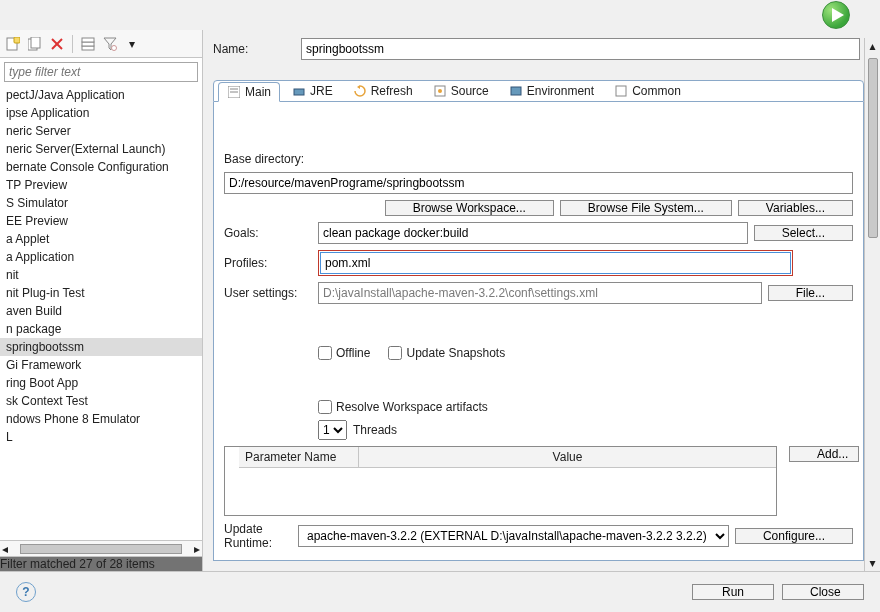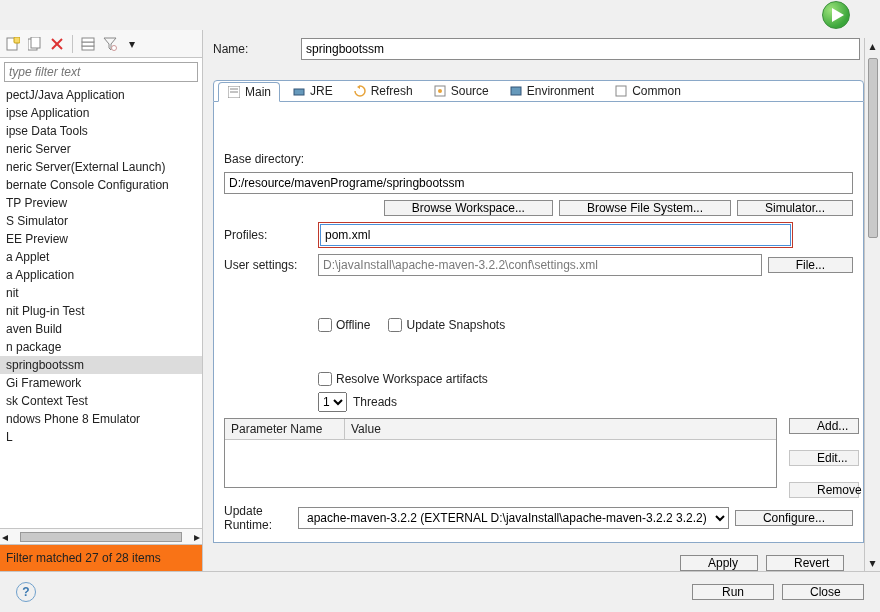--- a/index.html
+++ b/index.html
@@ -22,21 +22,21 @@
   .left-panel { width: 203px; border-right: 1px solid #c5c5c5; display: flex; flex-direction: column; background: #fff; }
   .left-toolbar { height: 28px; border-bottom: 1px solid #c5c5c5; display: flex; align-items: center; padding: 0 4px; gap: 4px; background: #f7f7f7; }
   .tb-icon { width: 18px; height: 18px; display:flex; align-items:center; justify-content:center; cursor: pointer; }
   .tb-sep { width: 1px; height: 18px; background: #c5c5c5; margin: 0 2px; }
   .filter-input { margin: 4px; width: calc(100% - 8px); height: 20px; padding: 0 4px; border: 1px solid #a7a7a7; font-style: italic; color: #888; }
   .tree { flex: 1; overflow: hidden; padding-left: 0; }
   .tree-item { padding: 2px 6px; white-space: nowrap; cursor: pointer; }
   .tree-item.sel { background: #dcdcdc; }
   .tree-scroll { display:flex; height: 16px; border-top: 1px solid #c5c5c5; align-items:center; justify-content:space-between; padding: 0 2px; background:#f7f7f7; }
   .scroll-thumb { height: 10px; background:#c9c9c9; border:1px solid #999; flex:1; margin: 0 12px; }
-  .left-status { border-top: 1px solid #c5c5c5; padding: 6px; background: #f97316; }
+  .left-status { border-top: 1px solid #c5c5c5; background: #737373; }
 
   
   .right-panel { flex: 1; display: flex; flex-direction: column; min-width: 0; }
   .form-area { flex: 1; display: flex; flex-direction: row; min-height: 0; margin: 8px 0 0 10px; }
   .form-inner { flex: 1; display: flex; flex-direction: column; min-width: 0; }
   .scrollbar-v { width: 16px; border-left: 1px solid #c5c5c5; background:#f0f0f0; display:flex; flex-direction:column; align-items:center; }
   .scrollbar-v .arrow { height:16px; width:100%; display:flex; align-items:center; justify-content:center; }
   .scrollbar-v .track { flex:1; display:flex; align-items:flex-start; justify-content:center; padding-top:4px; }
   .scrollbar-v .thumb { width:10px; height:180px; background:#c9c9c9; border:1px solid #999; border-radius:2px; }
 
@@ -66,25 +66,25 @@
 
   .chk-row { display:flex; align-items:center; gap:4px;margin-top:36px; }
   .chk-row input[type=checkbox] { width:14px; height:14px; }
   .opts { margin-left: 94px; display:flex; flex-direction:column; gap:4px; }
   .opts-line { display:flex; gap:18px; }
 
   .threads { display:flex; align-items:center; gap:6px; margin-left:94px; }
   .threads select { height:20px; }
 
   .param-table { border:1px solid #8a8a8a; height: 70px; display:flex; }
-  .param-cols { flex:1; display:flex; flex-direction:column; }
+  .param-cols { flex:1; display:flex; flex-direction:column;margin-left:14px; }
   .param-head { display:flex; background:#f3f3f3; border-bottom:1px solid #c5c5c5; }
   .param-head .col1 { width:120px; padding:3px 6px; border-right:1px solid #c5c5c5; }
-  .param-head .col2 { flex:1; padding:3px 6px; }
-  .param-side { width:70px; display:flex; flex-direction:column; gap:16px; padding-left:6px; }
+  .param-head .col2 { flex:1; padding:3px 6px;text-align:center; }
+  .param-side { width:70px; display:flex; gap:16px; padding-left:6px; }
   .param-side .btn { width:70px; }
   .param-side .btn.disabled { color:#000000; cursor:default; border-color:#c5c5c5; }
   .param-wrap { display:flex; gap:6px; }
 
   .runtime-row select { flex:1; height:22px; border:1px solid #8a8a8a; background:#fff; padding:0 4px; }
 
   .apply-row { display:flex; justify-content:flex-end; gap:8px; padding: 12px 20px 8px 0; }
   .apply-row .btn { width:78px; }
 
   .footer { border-top:1px solid #c5c5c5; display:flex; justify-content:space-between; align-items:center; padding: 10px 16px; background:#f0f0f0; }
@@ -140,35 +140,35 @@
               <polygon points="1,1 13,1 8,7 8,13 6,11 6,7" fill="none" stroke="#888"></polygon>
               <circle cx="11" cy="11" r="2.5" fill="#fff" stroke="#c99"></circle>
             </svg>
           </span>
         <span class="tb-icon">▾</span>
       </div>
       <input class="filter-input" placeholder="type filter text" style="">
       <div class="tree">
         <div class="tree-item">pectJ/Java Application</div>
         <div class="tree-item">ipse Application</div>
-        <div class="tree-item">ipse Data Tools</div>
         <div class="tree-item">neric Server</div>
         <div class="tree-item">neric Server(External Launch)</div>
         <div class="tree-item">bernate Console Configuration</div>
         <div class="tree-item">TP Preview</div>
         <div class="tree-item">S Simulator</div>
         <div class="tree-item">EE Preview</div>
         <div class="tree-item">a Applet</div>
         <div class="tree-item">a Application</div>
         <div class="tree-item">nit</div>
         <div class="tree-item">nit Plug-in Test</div>
         <div class="tree-item">aven Build</div>
         <div class="tree-item">n package</div>
         <div class="tree-item sel">springbootssm</div>
         <div class="tree-item">Gi Framework</div>
+        <div class="tree-item">ring Boot App</div>
         <div class="tree-item">sk Context Test</div>
         <div class="tree-item">ndows Phone 8 Emulator</div>
         <div class="tree-item">L</div>
       </div>
       <div class="tree-scroll">
         <span>◂</span>
           <div class="scroll-thumb"></div>
           <span>▸</span>
       </div>
       <div class="left-status">Filter matched 27 of 28 items</div>
@@ -239,24 +239,29 @@
           </div>
 
           <div class="tab-body">
 
             <div class="base-dir">
               <span>Base directory:</span>
               <input type="text" value="D:/resource/mavenPrograme/springbootssm" style="">
               <div class="btn-row">
                 <button class="btn">Browse Workspace...</button>
                 <button class="btn">Browse File System...</button>
-                <button class="btn">Simulator...</button>
-              </div>
-            </div>
-
+                <button class="btn">Variables...</button>
+              </div>
+            </div>
+
+            <div class="row">
+              <span class="lbl">Goals:</span>
+              <input type="text" value="clean package docker:build" style="">
+              <button class="btn">Select...</button>
+            </div>
 
             <div class="row">
               <span class="lbl">Profiles:</span>
               <span class="highlight-box" style="flex:1; display:flex;">
                 <input type="text" style="flex: 1 1 0%;" value="pom.xml">
               </span>
               <span style="width:54px"></span>
             </div>
 
             <div class="row">

